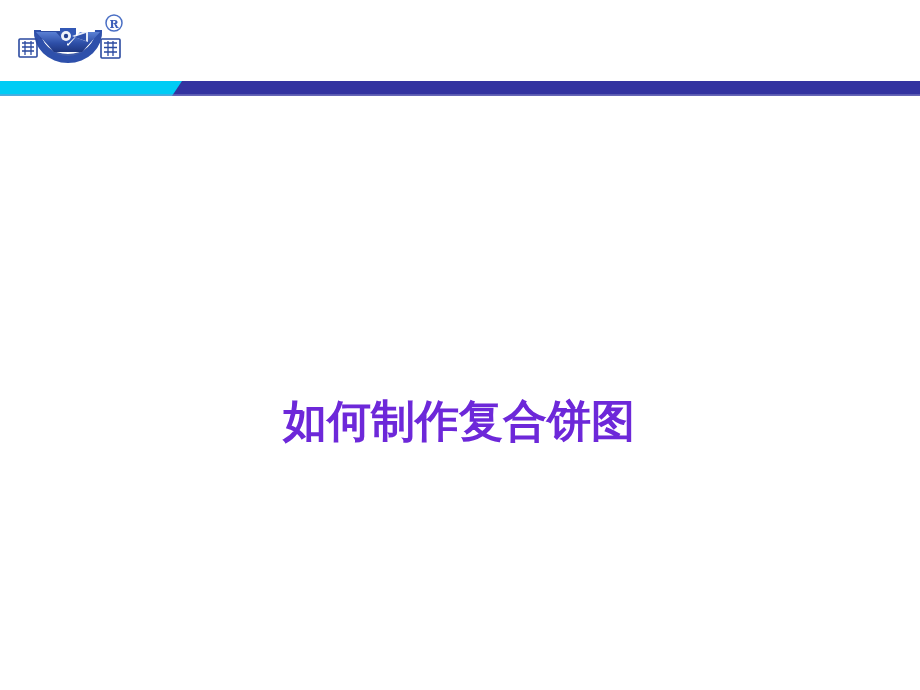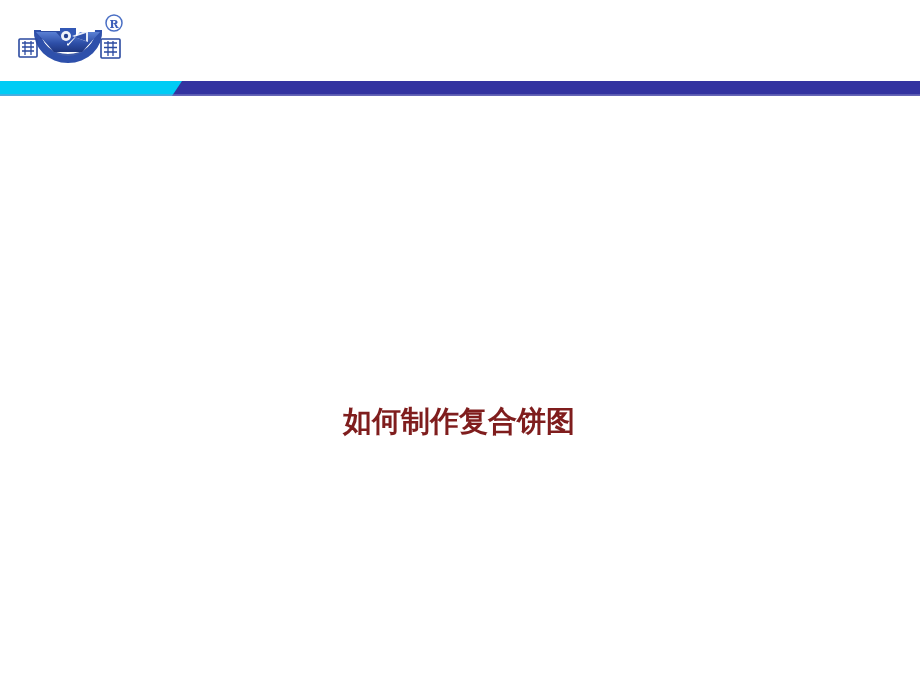--- a/index.html
+++ b/index.html
@@ -54,25 +54,25 @@
     position: absolute;
     left: 0;
     top: 296px;
     width: 920px;
     text-align: center;
   }
   .slide-title {
     display: inline-block;
     margin: 0;
     font-family: "DejaVu Serif", "Liberation Serif", serif;
-    font-size: 29px;
+    font-size: 44px;
     font-weight: 700;
     line-height: 58px;
     letter-spacing: 0px;
-    color: #7f1d1d;
+    color: #6d28d9;
     white-space: nowrap;
     
     transform: translateX(-1px);
   }
 
   .body-area {
     position: absolute;
     left: 0;
     top: 96px;
     width: 920px;

